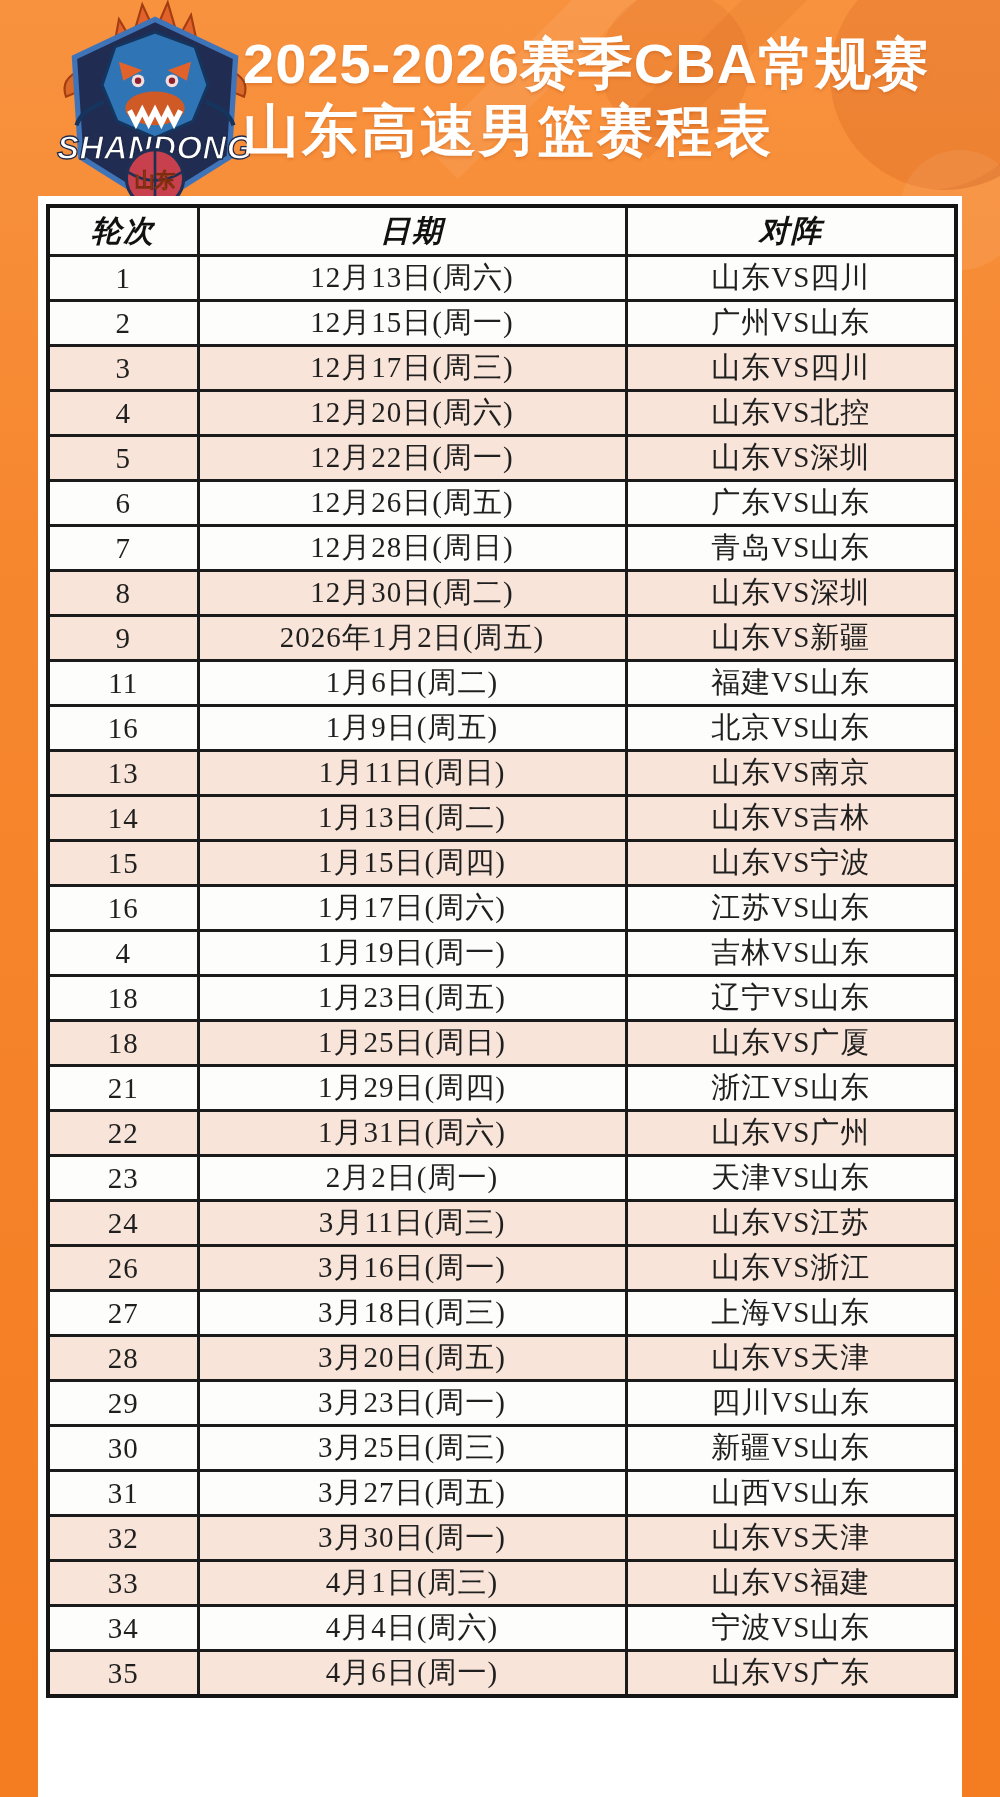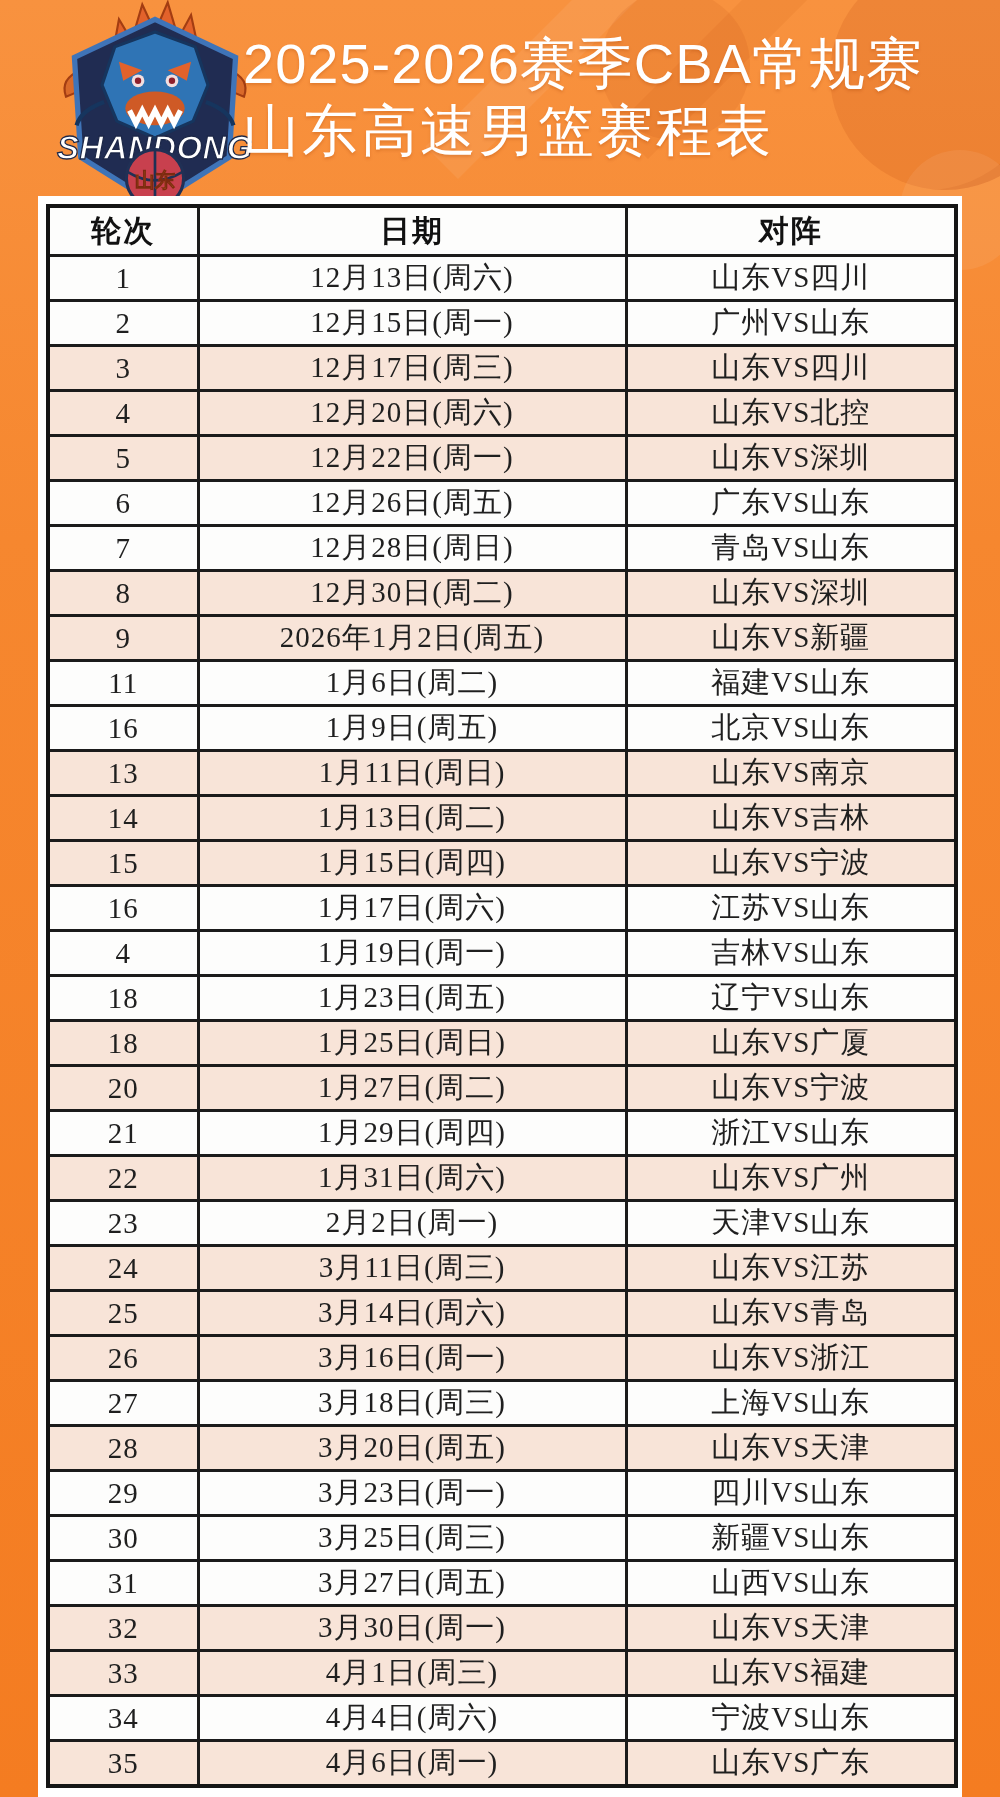--- a/index.html
+++ b/index.html
@@ -13,29 +13,29 @@
   .chev.c1{width:210px;height:210px;left:330px;top:-130px;}
   .chev.c2{width:210px;height:210px;left:520px;top:-150px;border-color:rgba(200,80,10,0.10);}
   .ball-sil{position:absolute;border-radius:50%;}
   .b1{width:230px;height:230px;right:-60px;top:-40px;background:rgba(180,60,5,0.14);box-shadow:inset -18px 0 0 rgba(180,60,5,0.12);}
   .b2{width:150px;height:150px;left:600px;top:-10px;background:rgba(180,60,5,0.10);}
   .b3{width:120px;height:120px;left:900px;top:150px;background:rgba(255,255,255,0.07);}
 
   .logo{position:absolute;left:46px;top:-4px;width:218px;height:212px;}
   .logo svg{width:100%;height:100%;}
 
-  .title{position:absolute;left:243px;top:30px;width:730px;color:#ffffff;font-weight:normal;
+  .title{position:absolute;left:243px;top:30px;width:730px;color:#ffffff;font-weight:bold;
          font-size:56px;line-height:67px;letter-spacing:1px;text-shadow:0 2px 3px rgba(160,60,0,0.25);}
   .title .t2{letter-spacing:3px;}
 
   .panel{position:absolute;left:38px;top:196px;width:924px;height:1640px;background:#ffffff;padding:8px;box-sizing:border-box;}
   table{border-collapse:collapse;width:100%;table-layout:fixed;border:4px solid #151515;}
   col.c-round{width:150px;} col.c-date{width:428px;} col.c-match{width:330px;}
   th{height:44px;font-size:30px;font-weight:bold;color:#111;background:#fdfdfc;
-     border:3px solid #1b1b1b;letter-spacing:2px;}
+     border:3px solid #1b1b1b;letter-spacing:2px;font-style:italic;}
   td{height:37px;font-size:29px;color:#1f1f1f;text-align:center;border:3px solid #1b1b1b;
      font-family:"Liberation Serif","DejaVu Serif",serif;letter-spacing:1px;background:#fdfdfc;
      white-space:nowrap;overflow:hidden;}
   tr.home td{background:#f8e4d8;}
 </style>
 </head>
 <body>
 
 <div class="bg-deco">
   <div class="chev c1"></div>
@@ -179,25 +179,20 @@
         <tr>
           <td>18</td>
           <td>1月23日(周五)</td>
           <td>辽宁VS山东</td>
         </tr>
         <tr class="home">
           <td>18</td>
           <td>1月25日(周日)</td>
           <td>山东VS广厦</td>
         </tr>
-        <tr class="home">
-          <td>20</td>
-          <td>1月27日(周二)</td>
-          <td>山东VS宁波</td>
-        </tr>
         <tr>
           <td>21</td>
           <td>1月29日(周四)</td>
           <td>浙江VS山东</td>
         </tr>
         <tr class="home">
           <td>22</td>
           <td>1月31日(周六)</td>
           <td>山东VS广州</td>
         </tr>
@@ -205,25 +200,20 @@
           <td>23</td>
           <td>2月2日(周一)</td>
           <td>天津VS山东</td>
         </tr>
         <tr class="home">
           <td>24</td>
           <td>3月11日(周三)</td>
           <td>山东VS江苏</td>
         </tr>
         <tr class="home">
-          <td>25</td>
-          <td>3月14日(周六)</td>
-          <td>山东VS青岛</td>
-        </tr>
-        <tr class="home">
           <td>26</td>
           <td>3月16日(周一)</td>
           <td>山东VS浙江</td>
         </tr>
         <tr>
           <td>27</td>
           <td>3月18日(周三)</td>
           <td>上海VS山东</td>
         </tr>
         <tr class="home">

